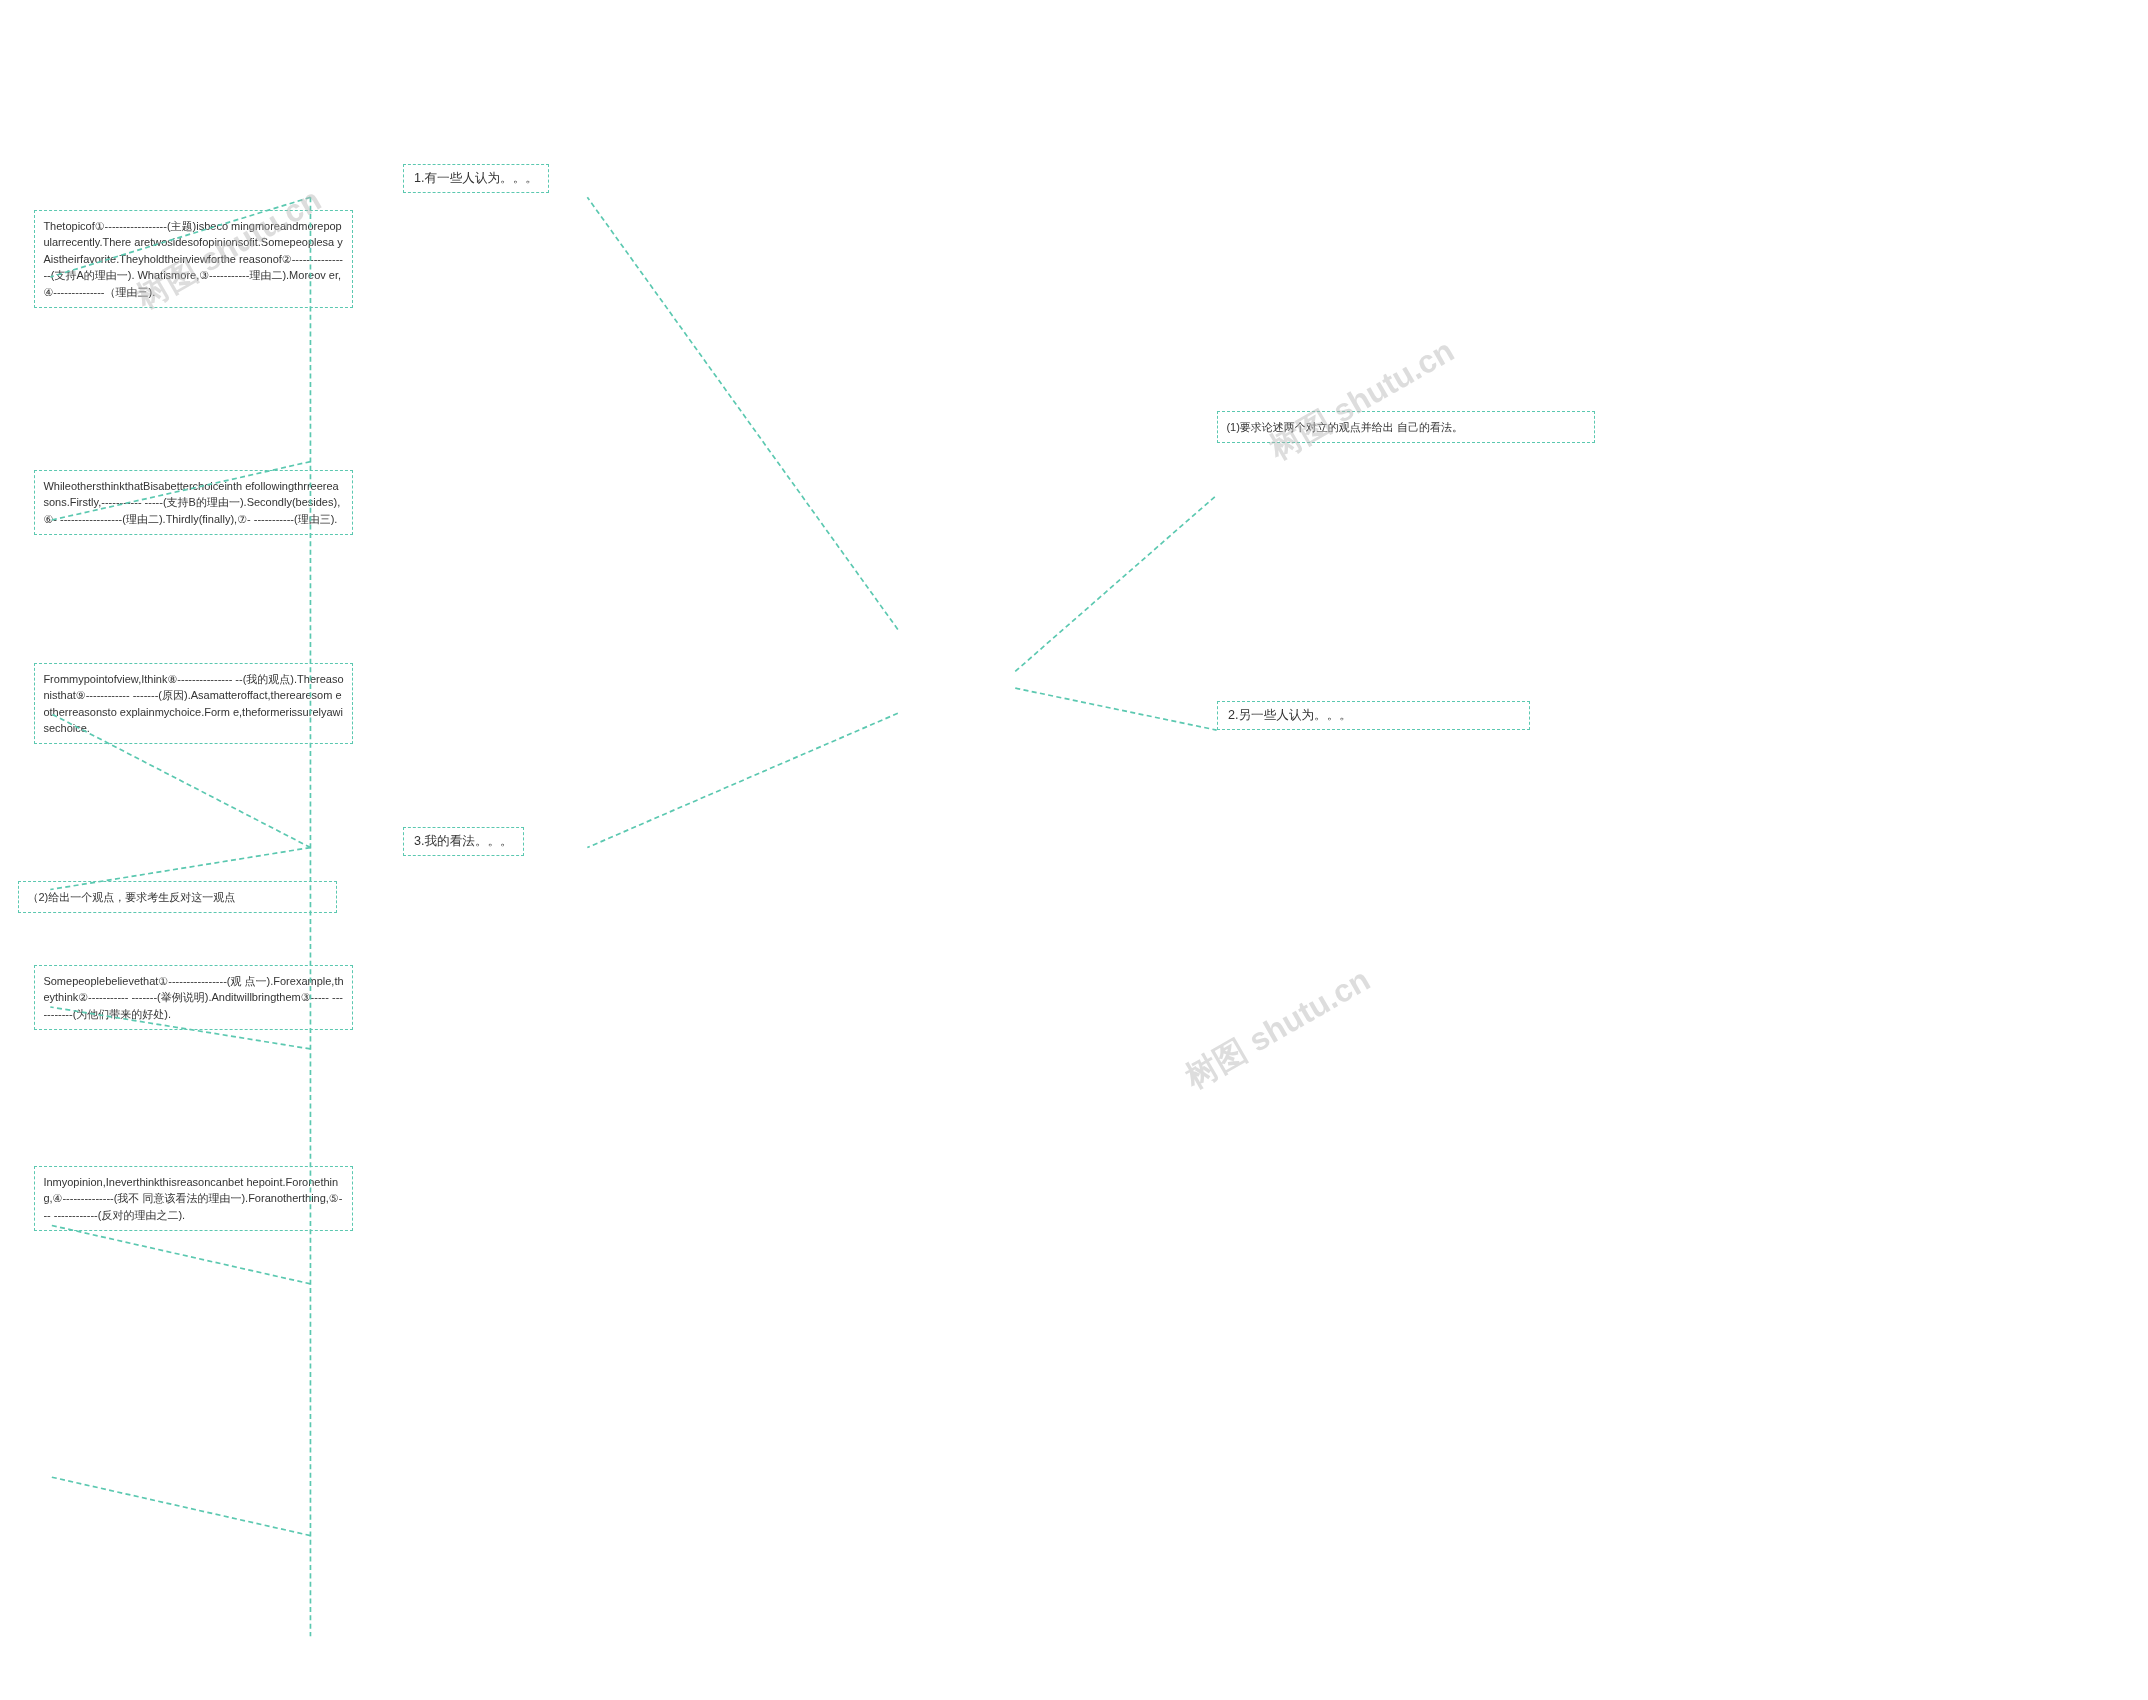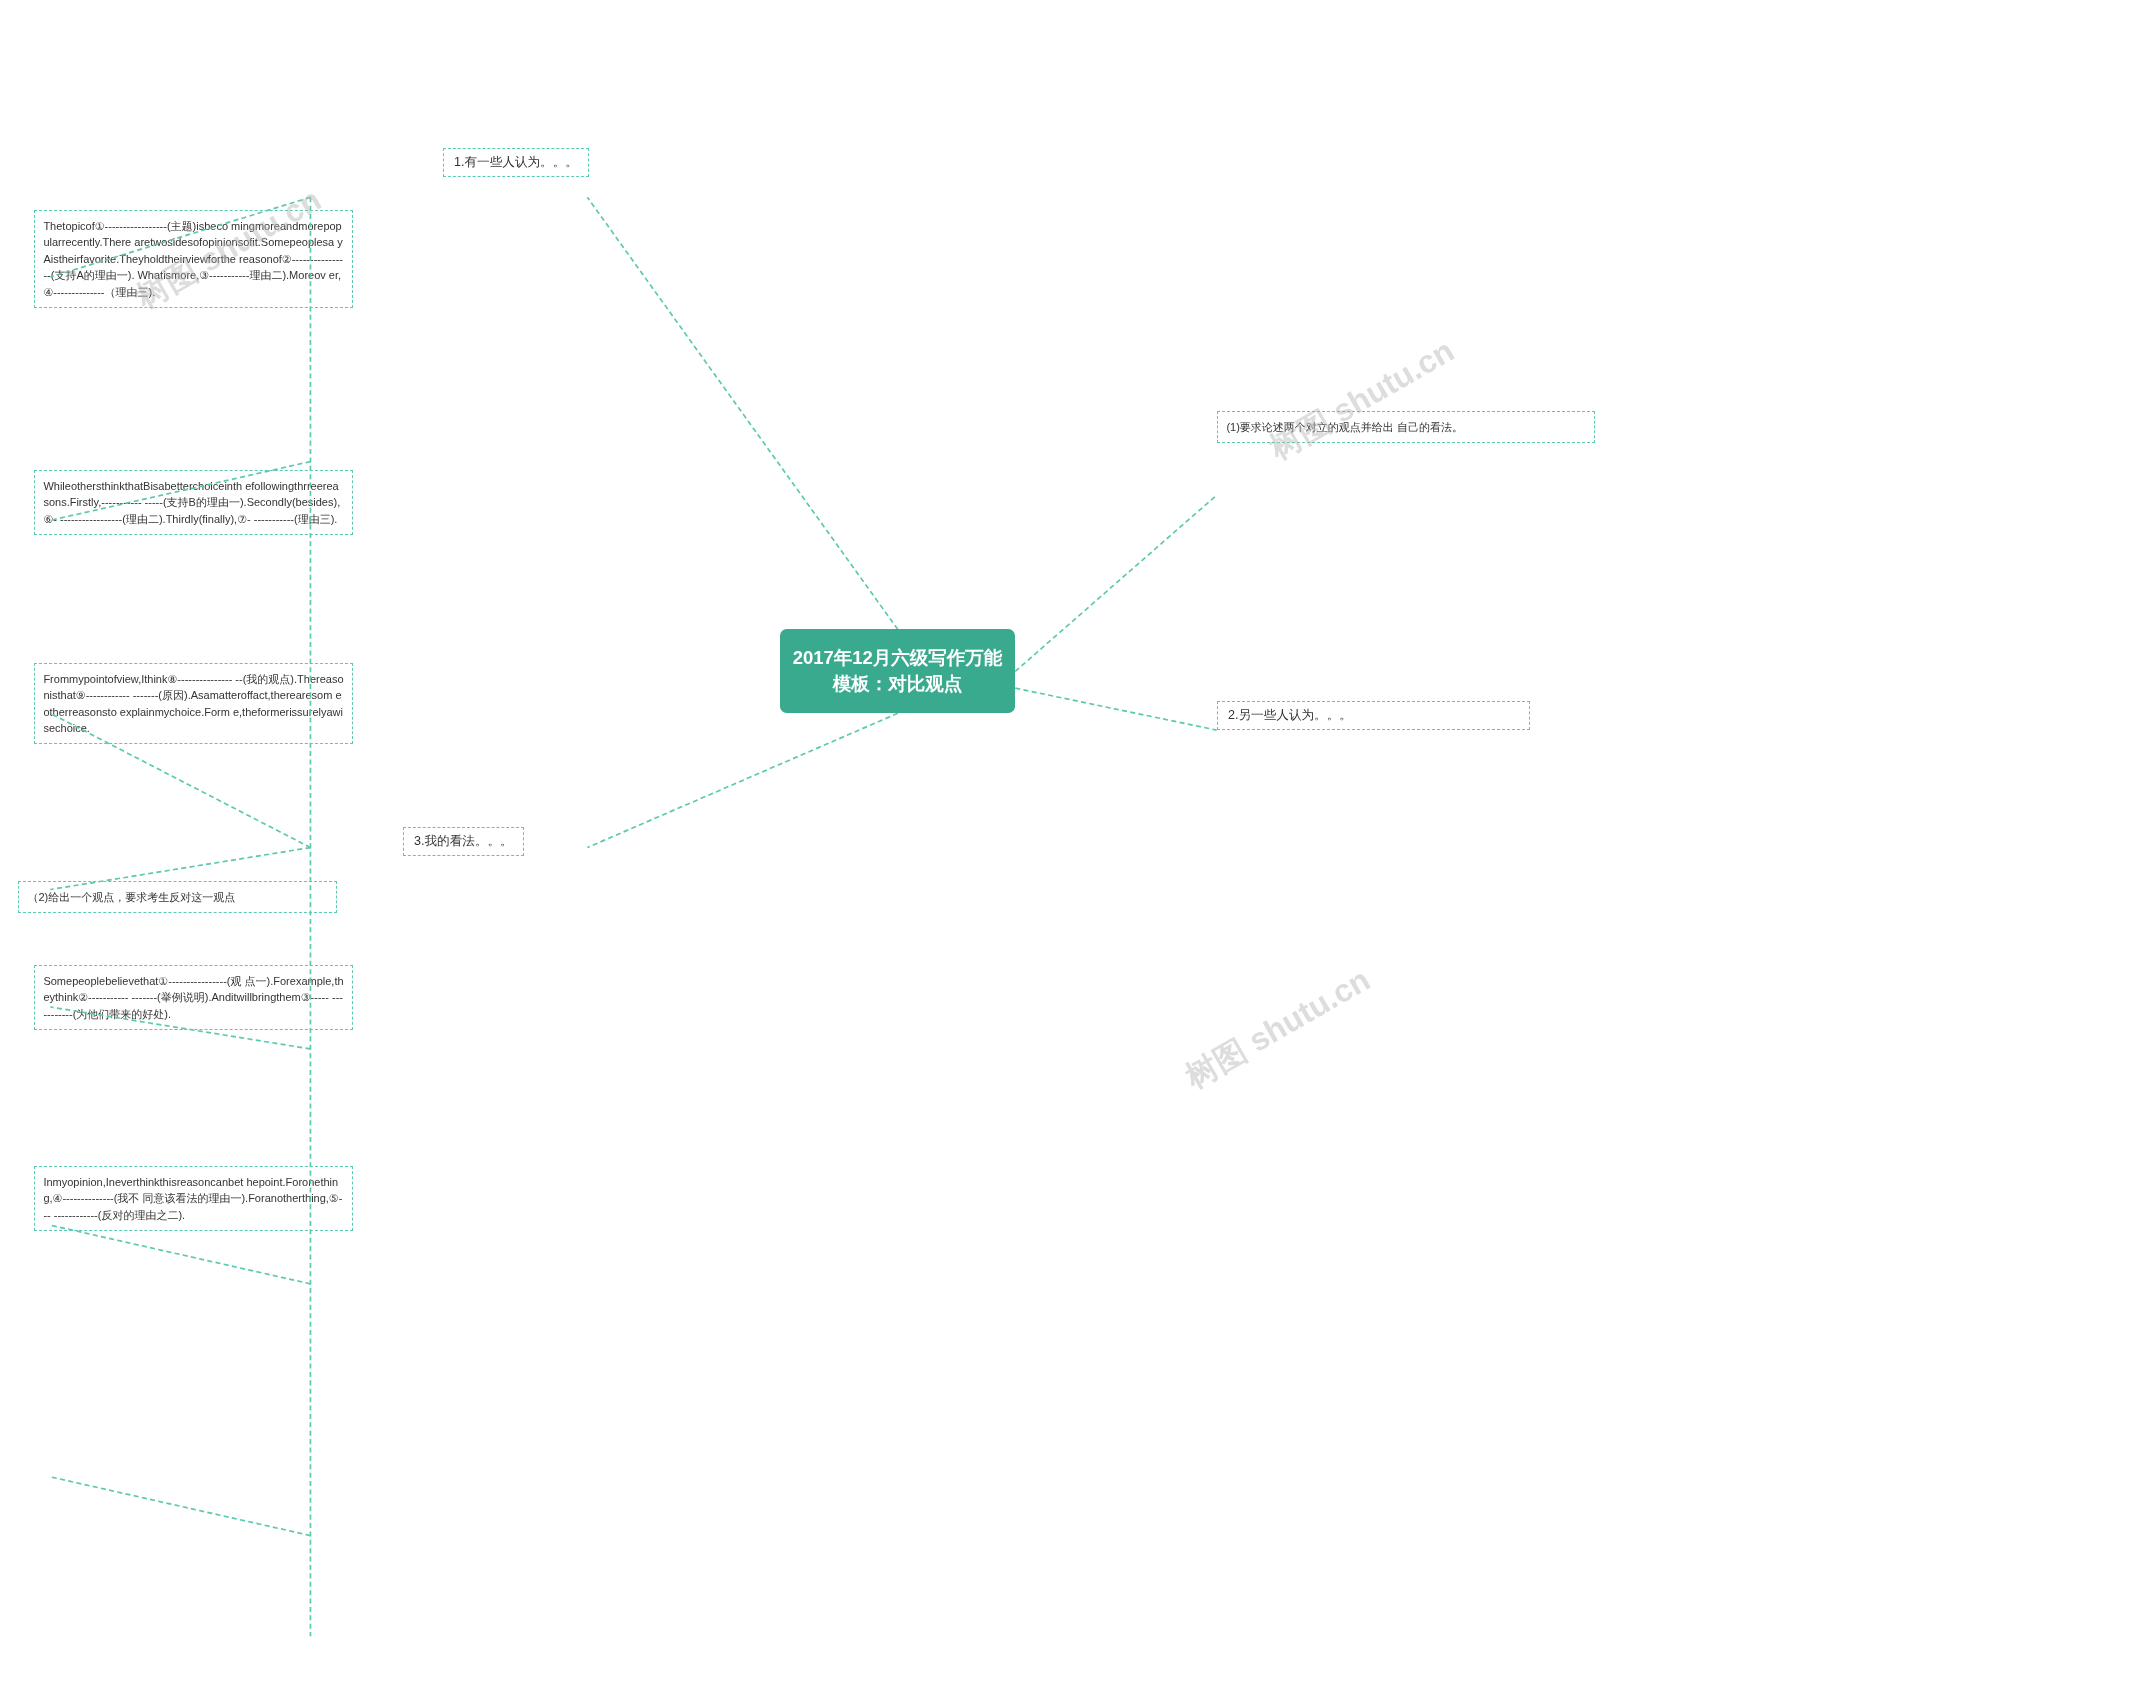--- a/index.html
+++ b/index.html
@@ -109,28 +109,22 @@
 
     <line x1="370" y1="1010" x2="60" y2="1060" stroke="#5bc8b0" stroke-width="2" stroke-dasharray="6,4"></line>
 
     <line x1="370" y1="1250" x2="60" y2="1200" stroke="#5bc8b0" stroke-width="2" stroke-dasharray="6,4"></line>
 
     <line x1="370" y1="1530" x2="60" y2="1460" stroke="#5bc8b0" stroke-width="2" stroke-dasharray="6,4"></line>
 
     <line x1="370" y1="1830" x2="60" y2="1760" stroke="#5bc8b0" stroke-width="2" stroke-dasharray="6,4"></line>
   </svg>
 
-  <div class="central-node">
-    <div>
-      <div>2017年12月六级写作万能</div>
-      <div>模板：对比观点</div>
-    </div>
-  </div>
 
-  <div class="label-box" style="left:403px; top:148px;margin-left:40px;">
+  <div class="label-box" style="left:403px; top:164px;">
     <span>1.有一些人认为。。。</span>
   </div>
 
   <div class="label-box" style="left:403px; top:827px;">
     <span>3.我的看法。。。</span>
   </div>
 
   <div class="dashed-box" style="left:1217px; top:411px; width:378px;">
     <span>(1)要求论述两个对立的观点并给出
 自己的看法。</span>

